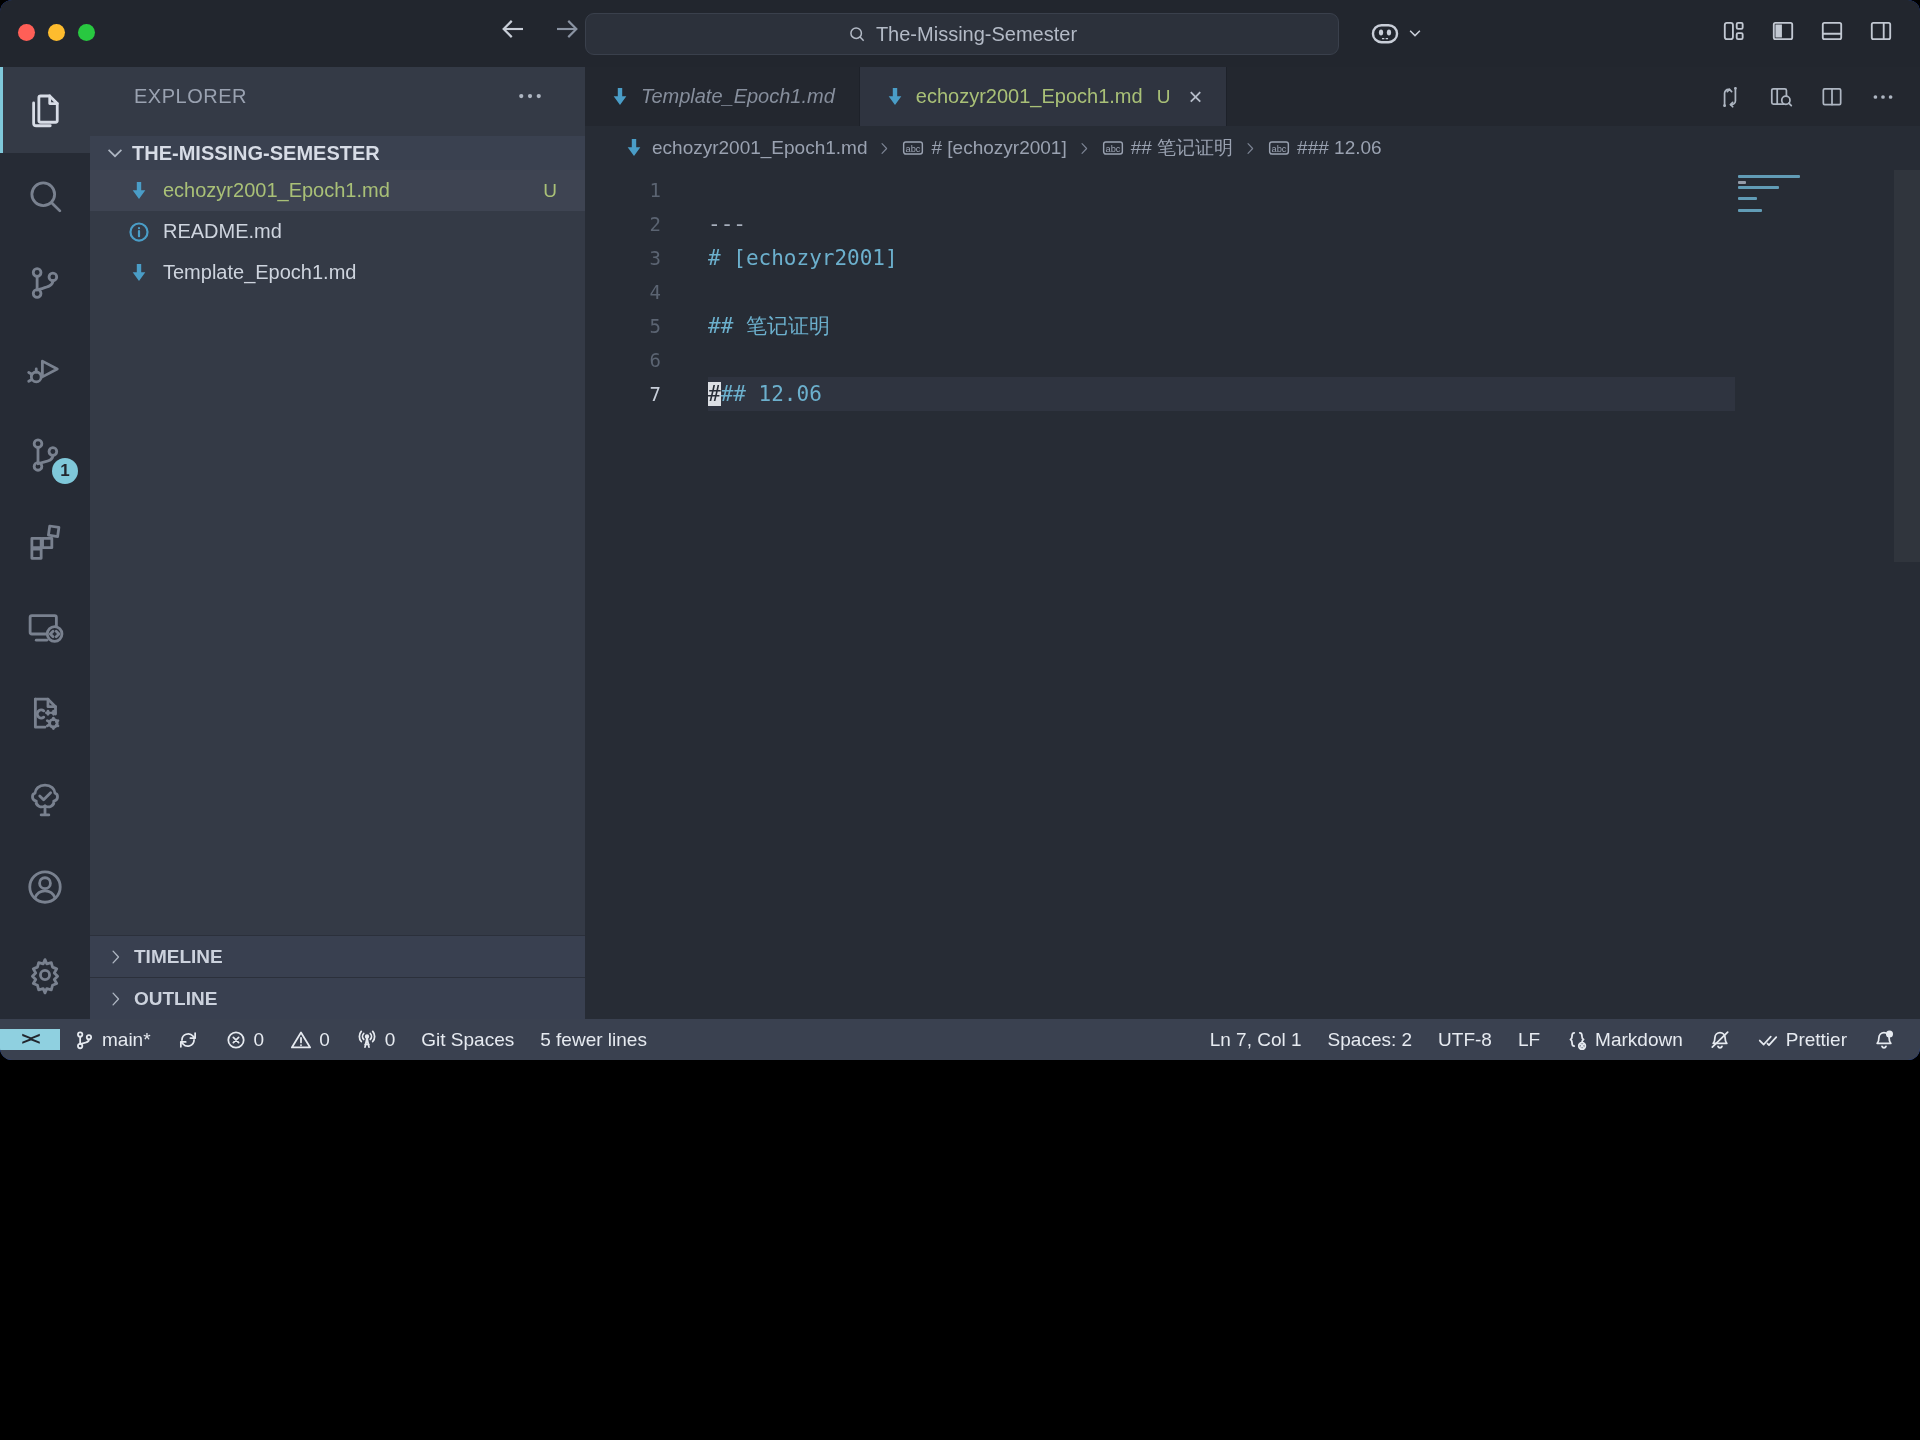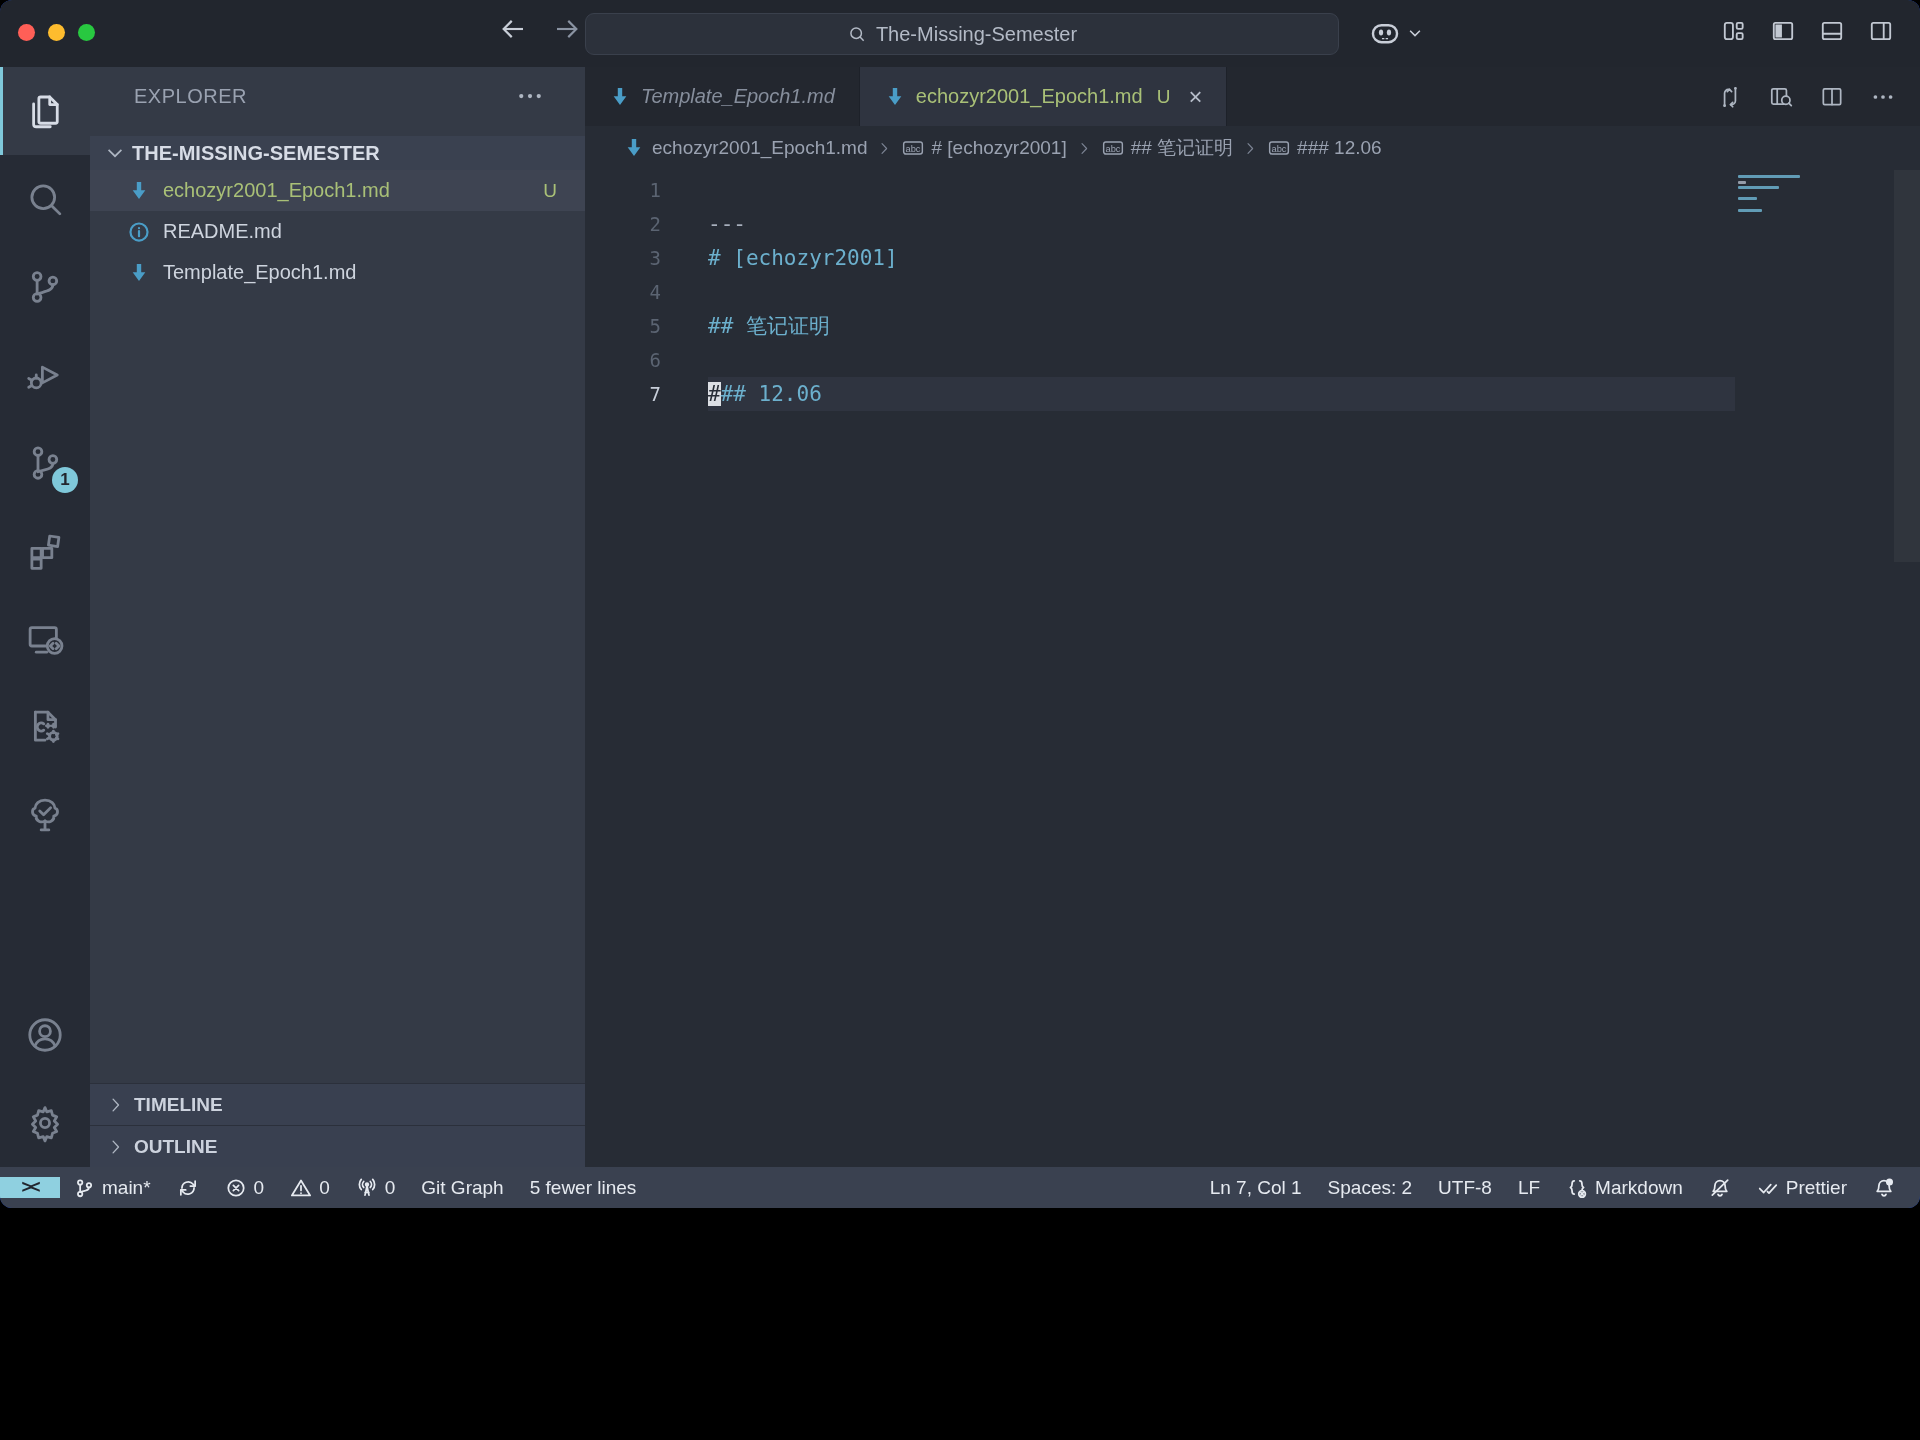--- a/index.html
+++ b/index.html
@@ -1,17 +1,17 @@
 <!DOCTYPE html>
 <html><head>
 <meta charset="utf-8">
 <style>
   html,body{margin:0;padding:0;background:#000;}
   body{font-family:"Liberation Sans",sans-serif;-webkit-font-smoothing:antialiased;}
-  .window{position:relative;width:1920px;height:1208px;background:#1d4ed8;border-radius:12px;overflow:hidden;color:#d0d6e0;}
+  .window{position:relative;width:1920px;height:1060px;background:#1d4ed8;border-radius:12px;overflow:hidden;color:#d0d6e0;}
 
   
   .titlebar{position:relative;height:67px;background:#22262e;}
   .lights{position:absolute;left:18px;top:24px;display:flex;gap:13px;}
   .light{width:17px;height:17px;border-radius:50%;}
   .nav-arrows{position:absolute;left:498px;top:14px;display:flex;gap:24px;align-items:center;}
   .nav-btn{width:30px;height:30px;color:#c9ced8;}
   .nav-btn.fwd{color:#8a93a2;}
   .searchbox{position:absolute;left:585px;top:13px;width:752px;height:40px;background:#2c313b;border:1px solid #3a404c;border-radius:9px;display:flex;align-items:center;justify-content:center;gap:9px;color:#b3bac6;font-size:20px;}
   .copilot{position:absolute;left:1368px;top:16px;display:flex;align-items:center;gap:4px;color:#c9ced8;}
@@ -541,21 +541,21 @@
           <span class="ic">
             <svg viewBox="0 0 20 20" fill="none" stroke="currentColor" stroke-width="1.6" stroke-linecap="round" stroke-linejoin="round">
               <circle cx="10" cy="6.8" r="1.2" fill="currentColor"></circle>
               <path d="M10 8.2L8.2 16.5M10 8.2l1.8 8.3M8.3 14h3.4"></path>
               <path d="M7 9.5a3.9 3.9 0 0 1 0-5.4M13 4.1a3.9 3.9 0 0 1 0 5.4M4.8 11.4a7 7 0 0 1 0-9.2M15.2 2.2a7 7 0 0 1 0 9.2"></path>
             </svg>
           </span>
           <span>0</span>
         </div>
         <div class="st-item">
-          <span>Git Graph</span>
+          <span>Git Spaces</span>
         </div>
         <div class="st-item">
           <span>5 fewer lines</span>
         </div>
       </div>
     <div class="st-right" id="statusright">
         <div class="st-item">
           <span>Ln 7, Col 1</span>
         </div>
         <div class="st-item">

